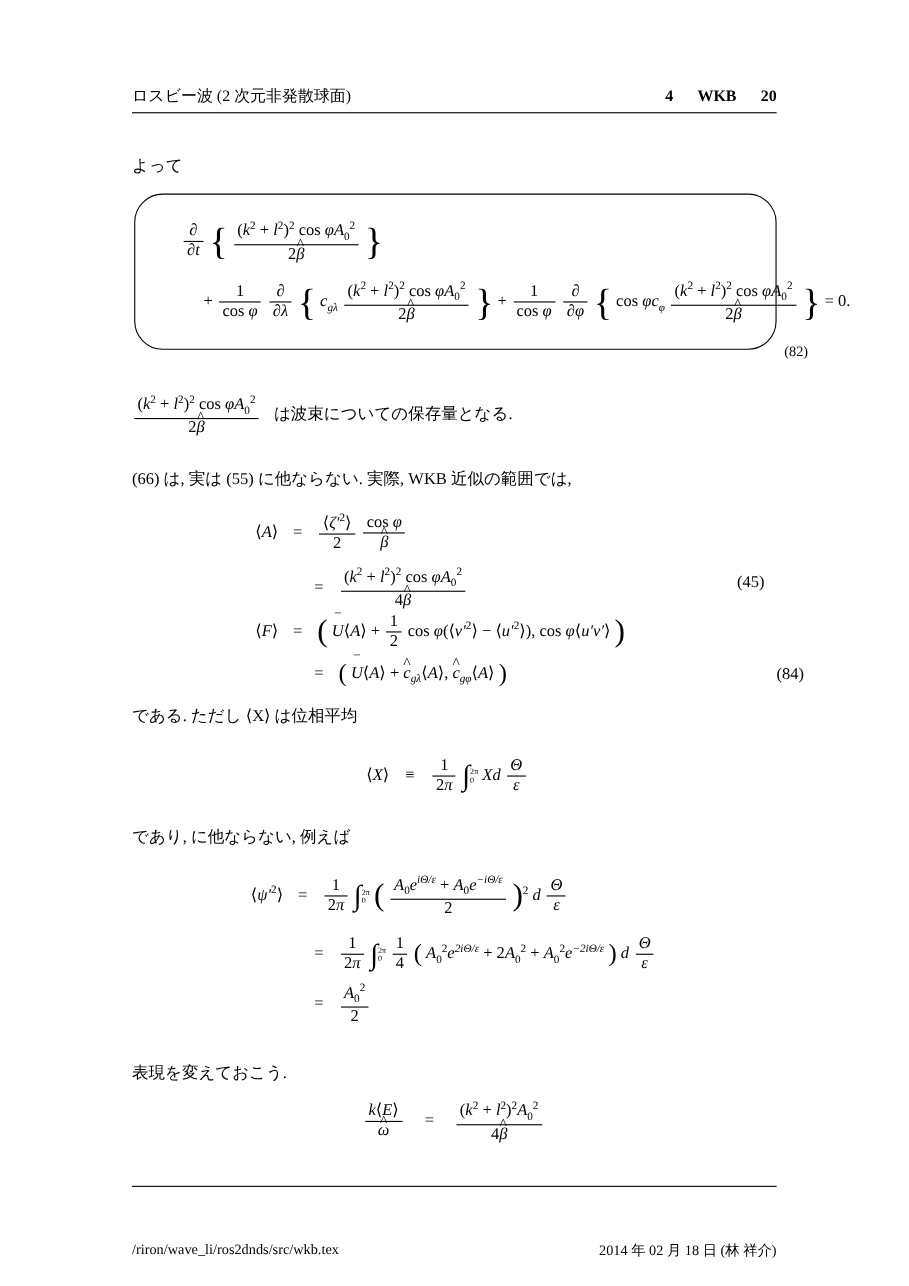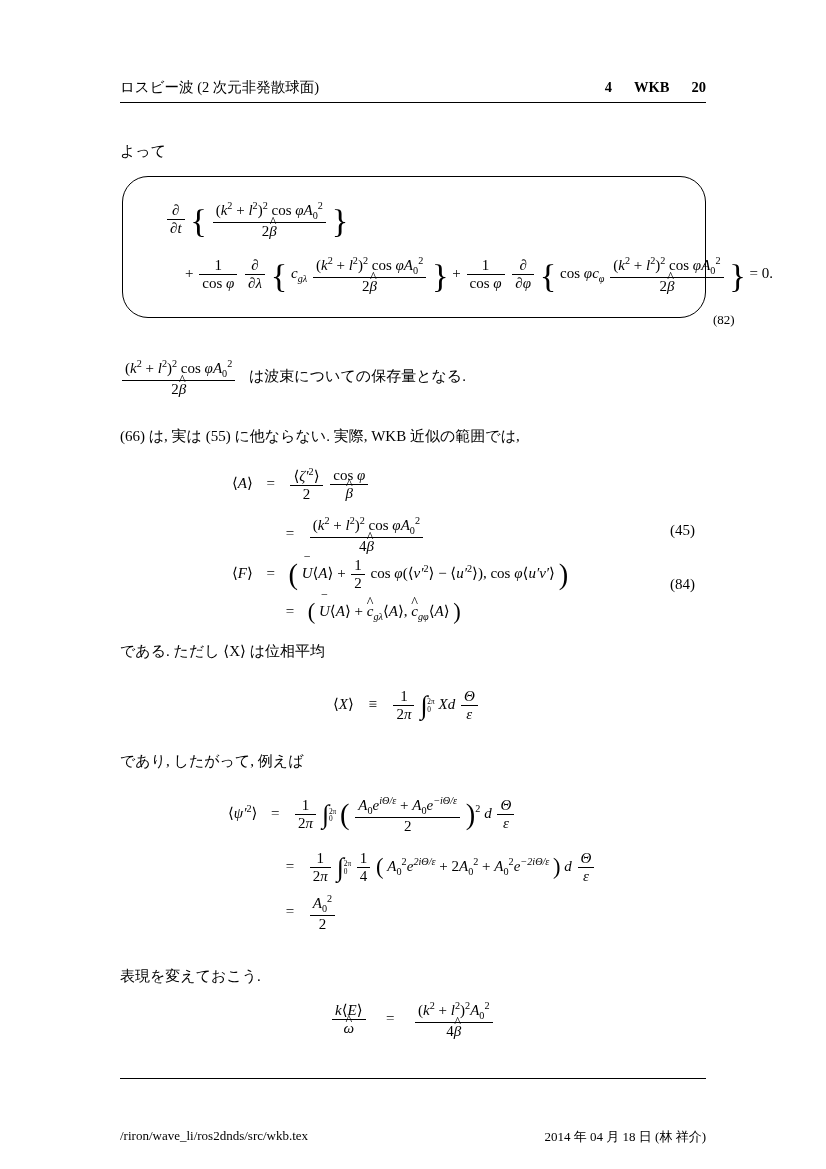--- a/index.html
+++ b/index.html
@@ -278,34 +278,34 @@
   </div>
 
   <div class="eqrow" style="left:276px; top:602px;">
     <span style="display:inline-block; width:28px; text-align:center;">=</span>
     <span class="paren-med">(</span>
     <span class="hat-wrap"><span class="hat" style="top:-0.72em;">‾</span><span class="mi">U</span></span><span class="ang">⟨<span class="cal">A</span>⟩</span>
     + <span class="hat-wrap"><span class="hat">^</span><span class="mi">c</span></span><sub class="s"><span class="mi">gλ</span></sub><span class="ang">⟨<span class="cal">A</span>⟩</span>,
     <span class="hat-wrap"><span class="hat">^</span><span class="mi">c</span></span><sub class="s"><span class="mi">gφ</span></sub><span class="ang">⟨<span class="cal">A</span>⟩</span>
     <span class="paren-med">)</span>
   </div>
-  <div class="eqtag" style="top:576px;">(84)</div>
+  <div class="eqtag" style="top:605px;margin-left:36px;">(84)</div>
 
   <div class="body-text" style="left:120px; top:640px;">である. ただし ⟨X⟩ は位相平均</div>
 
   <div class="eqrow" style="left:333px; top:688px;">
     <span class="ang">⟨<span class="mi">X</span>⟩</span>
     <span style="display:inline-block; width:30px; text-align:center;">≡</span>
     <span class="frac"><span class="num">1</span><span class="den">2<span class="mi">π</span></span></span>
     <span class="integral">∫</span><span style="font-size:0.72em; display:inline-block; vertical-align:middle; line-height:1;"><sup class="s" style="display:block;">2π</sup><sub class="s" style="display:block;">0</sub></span>
     <span class="mi">X</span><span class="mi">d</span>
     <span class="frac"><span class="num"><span class="mi">Θ</span></span><span class="den"><span class="mi">ε</span></span></span>
   </div>
 
-  <div class="body-text" style="left:120px; top:750px;">であり, したがって, 例えば</div>
+  <div class="body-text" style="left:120px; top:750px;">であり, に他ならない, 例えば</div>
 
   <div class="eqrow" style="left:228px; top:795px;">
     <span class="ang">⟨<span class="mi">ψ</span><span class="mi">′</span><sup class="s">2</sup>⟩</span>
     <span style="display:inline-block; width:28px; text-align:center;">=</span>
     <span class="frac"><span class="num">1</span><span class="den">2<span class="mi">π</span></span></span>
     <span class="integral">∫</span><span style="font-size:0.72em; display:inline-block; vertical-align:middle; line-height:1;"><sup class="s" style="display:block;">2π</sup><sub class="s" style="display:block;">0</sub></span>
     <span class="paren-big">(</span>
     <span class="frac">
       <span class="num"><span class="mi">A</span><sub class="s">0</sub><span class="mi">e</span><sup class="s"><span class="mi">iΘ/ε</span></sup> + <span class="mi">A</span><sub class="s">0</sub><span class="mi">e</span><sup class="s"><span class="mi">−iΘ/ε</span></sup></span>
       <span class="den">2</span>
@@ -345,16 +345,16 @@
     <span style="display:inline-block; width:38px; text-align:center;">=</span>
     <span class="frac">
       <span class="num">(<span class="mi">k</span><sup class="s">2</sup> + <span class="mi">l</span><sup class="s">2</sup>)<sup class="s">2</sup><span class="mi">A</span><sub class="s">0</sub><sup class="s">2</sup></span>
       <span class="den">4<span class="hat-wrap"><span class="hat">^</span><span class="mi">β</span></span></span>
     </span>
   </div>
 
   <div class="footer-rule"></div>
   <div class="footer">
     <div>/riron/wave_li/ros2dnds/src/wkb.tex</div>
-    <div>2014 年 04 月 18 日 (林 祥介)</div>
+    <div>2014 年 02 月 18 日 (林 祥介)</div>
   </div>
 
 </div>
 
 </body></html>

